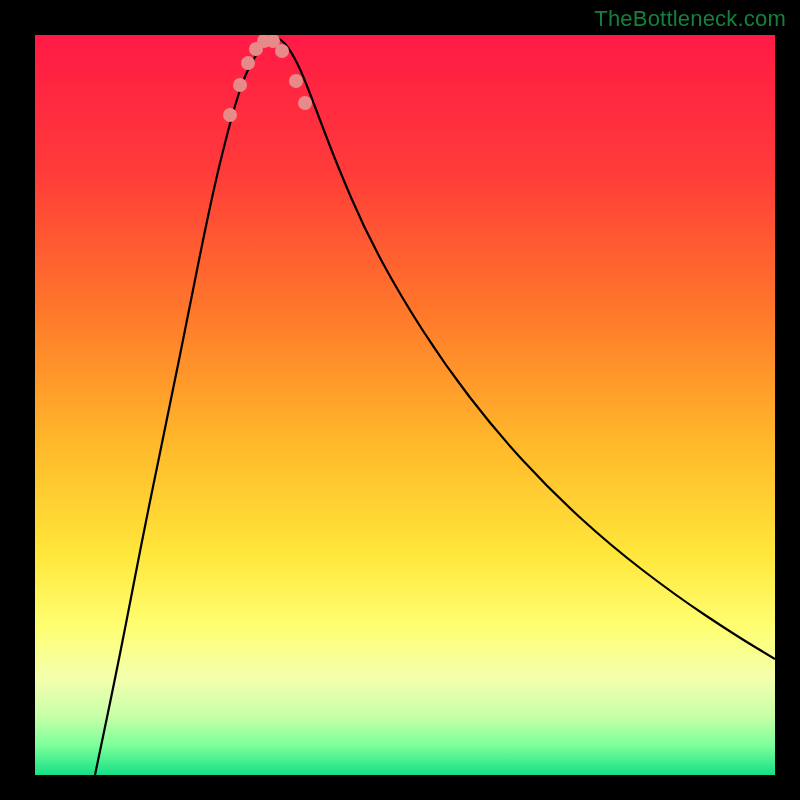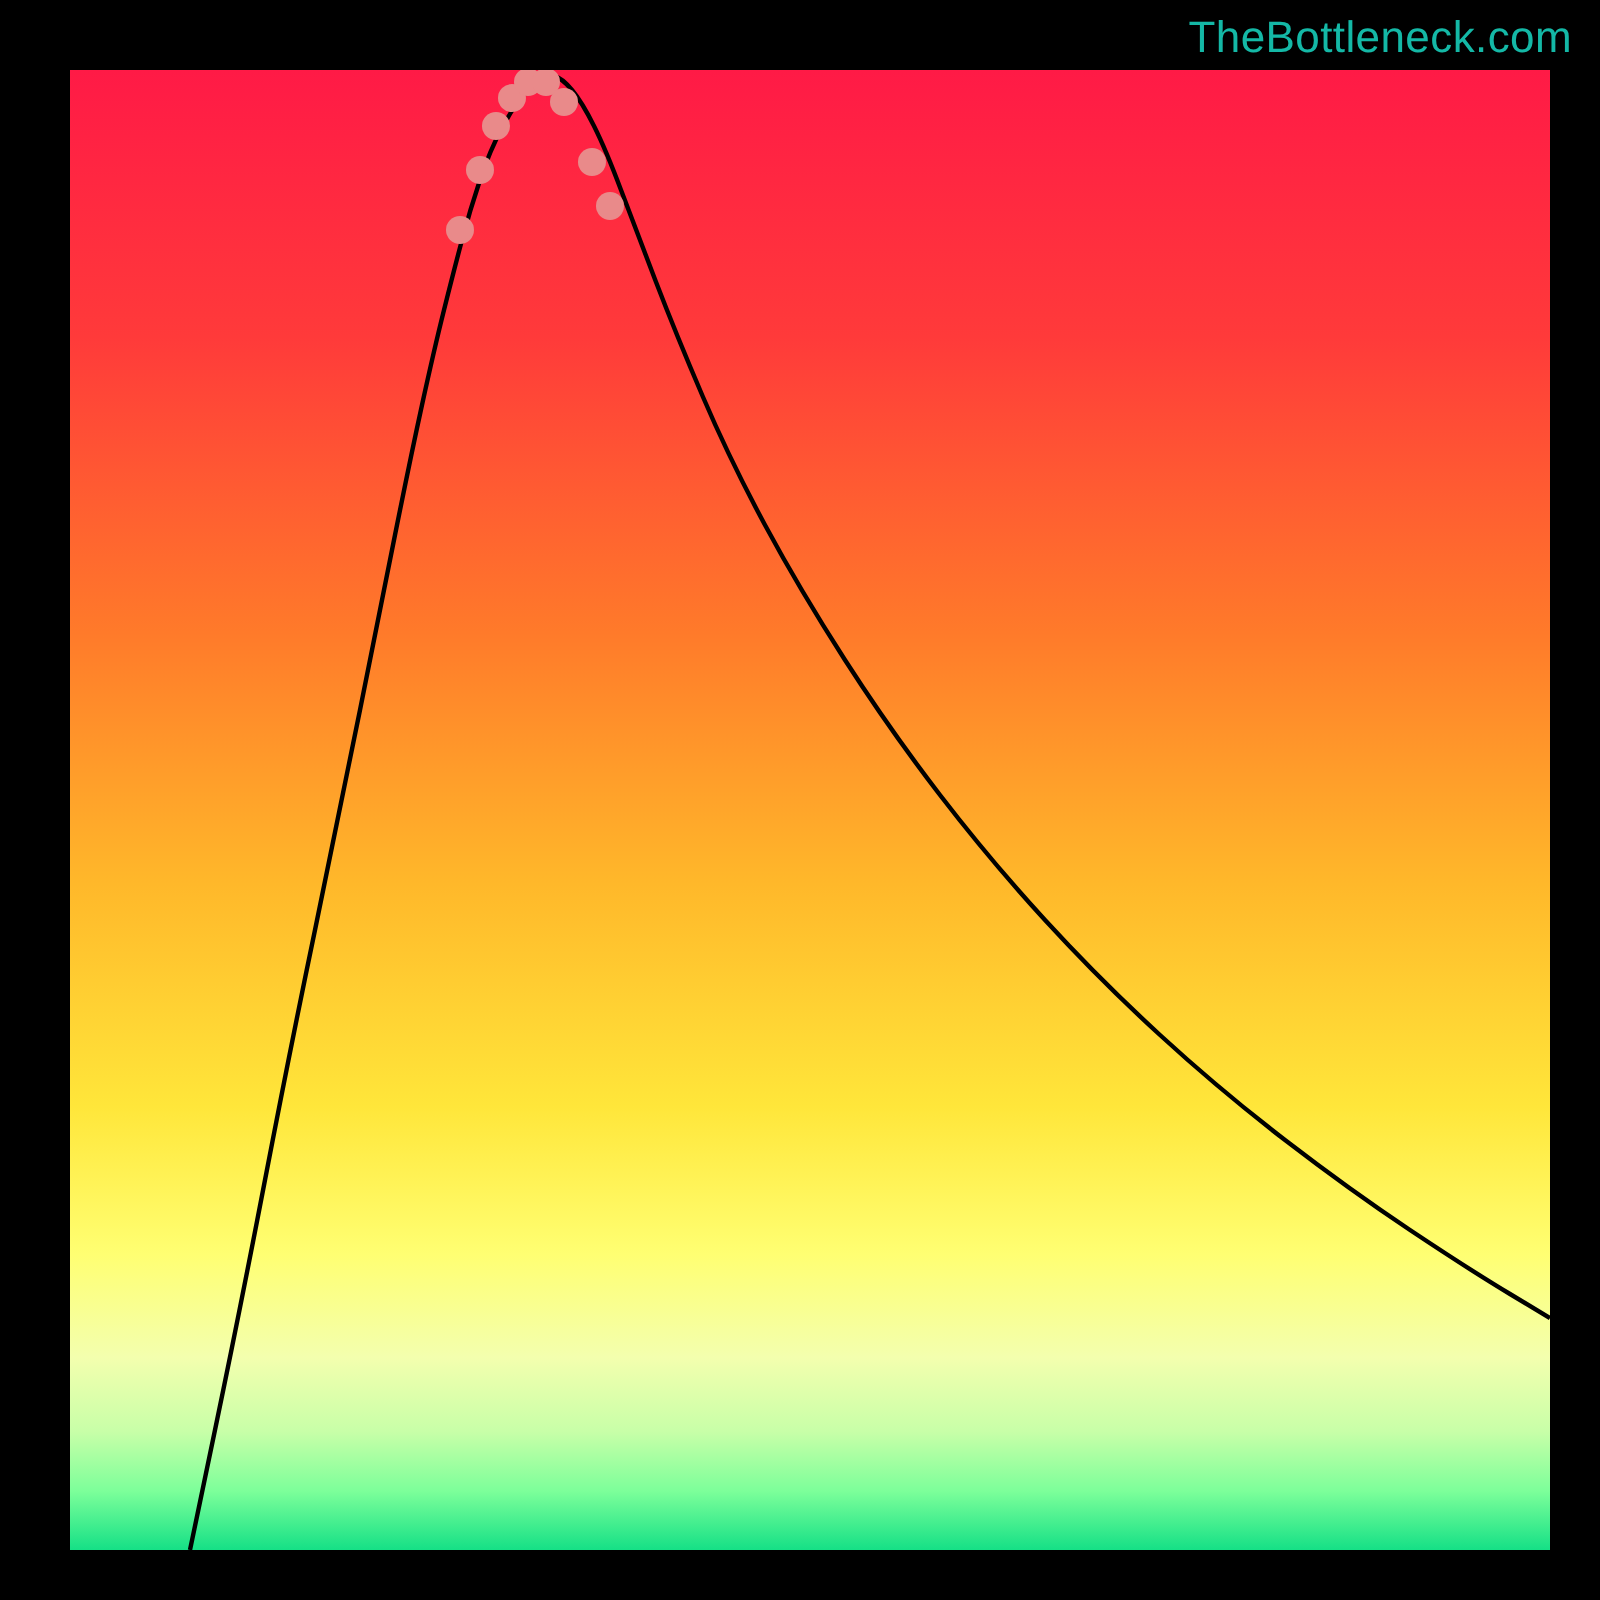--- a/index.html
+++ b/index.html
@@ -24,21 +24,21 @@
     left: 35px;
     top: 35px;
     width: 740px;
     height: 740px;
     overflow: hidden;
   }
   .watermark {
     position: absolute;
     top: 6px;
     right: 14px;
-    color: #14b8a6;
+    color: #15803d;
     font-size: 22px;
     font-weight: 500;
     letter-spacing: 0.2px;
   }
   svg {
     display: block;
   }
 </style>
 </head>
 <body>

